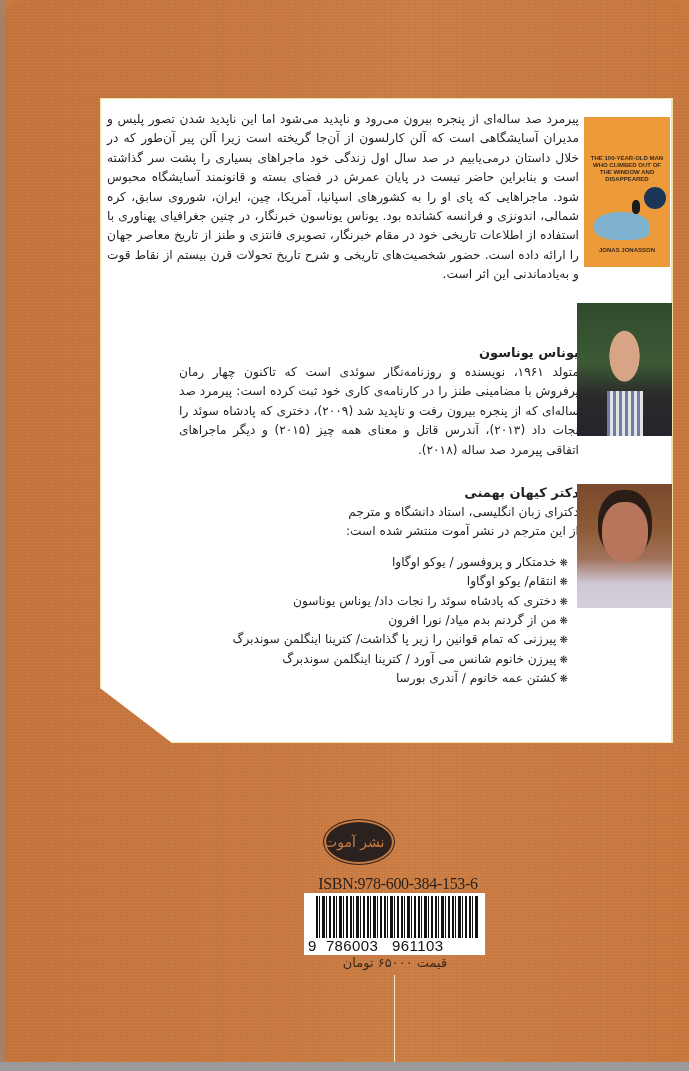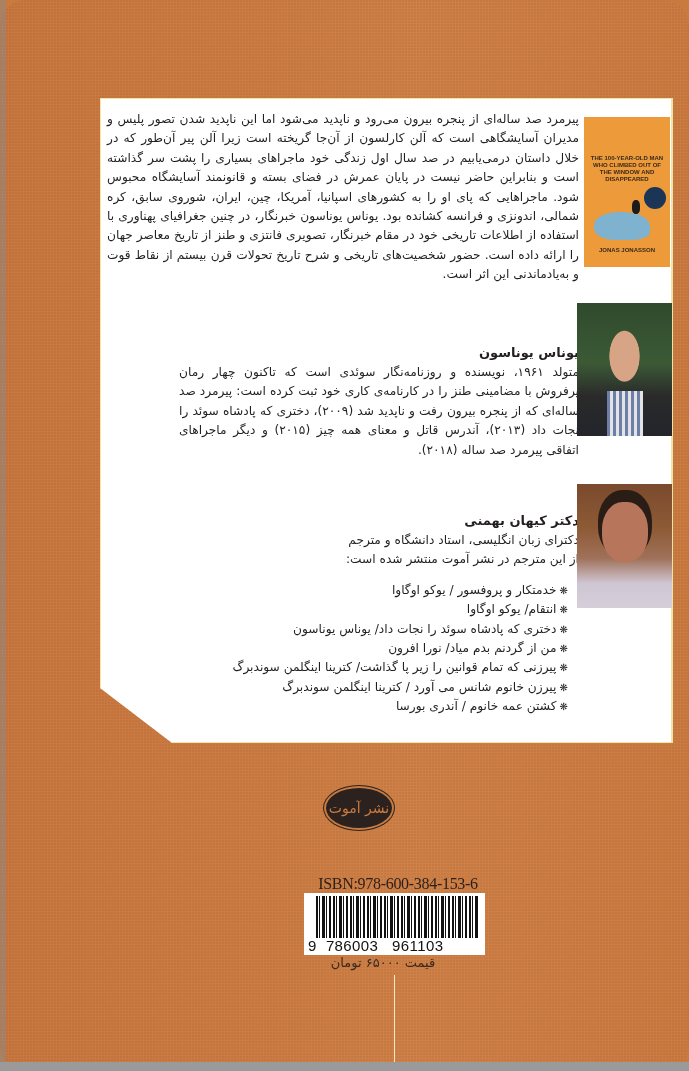--- a/index.html
+++ b/index.html
@@ -28,21 +28,21 @@
     .panel-border {
       position:absolute; left:671px; top:98px; width:2px; height:645px; background:#efe4a5;
     }
 
     .text {
       position: absolute; direction: rtl; text-align: justify; color: #231f20;
       font-family: "DejaVu Sans", sans-serif; font-size: 12.2px; line-height: 19.4px;
     }
     .summary { right: 110px; top: 110px; width: 472px; text-align-last: right; }
     .author-block { right: 110px; top: 343px; width: 400px; }
-    .translator-block { right: 110px; top: 511px; width: 290px; }
+    .translator-block { right: 110px; top: 483px; width: 290px; }
     .bio-heading { font-weight: bold; font-size: 13px; line-height: 20px; }
     .bullet-list { list-style: none; margin: 11px; padding: 0; }
     .bullet-list li::before { content: "❋ "; font-size: 10px; }
 
     .thumb {
       position: absolute; overflow: hidden;
     }
     .book-cover {
       left: 584px; top: 117px; width: 86px; height: 150px;
       background: #ec9a3a;
@@ -79,43 +79,43 @@
     .photo-translator {
       left: 577px; top: 484px; width: 95px; height: 124px;
       background: linear-gradient(180deg, #7a4a2d 0%, #8d5a35 35%, #a0715a 60%, #cfc6d3 80%, #d6cfda 100%);
     }
     .photo-translator .face {
       position:absolute; left:25px; top:18px; width:46px; height:60px; border-radius:45%;
       background:#b7765b; box-shadow: 0 -8px 0 4px #2a1d16;
     }
 
     .seal {
-      position:absolute; left:324px; top:786px; width:70px; height:44px; border-radius:50%;
+      position:absolute; left:324px; top:820px; width:70px; height:44px; border-radius:50%;
       background:#2b2220; box-shadow: inset 0 0 0 2px #c97a3f, 0 0 0 1px #2b2220;
-      color:#c97a3f; font-size:14px; line-height:44px; text-align:center; direction:rtl;
+      color:#c97a3f; font-size:14px; line-height:44px; text-align:left; direction:rtl;
     }
     .isbn {
       position:absolute; left:298px; top:875px; width:200px; text-align:center;
       font-family:Liberation Serif, serif; font-size:16px; color:#2a1f1a; letter-spacing:-0.3px;
     }
     .barcode {
       position:absolute; left:304px; top:893px; width:181px; height:62px; background:#ffffff;
     }
     .barcode .bars {
       position:absolute; left:12px; top:3px; width:162px; height:42px;
       background: repeating-linear-gradient(90deg,
         #111 0 2px, #fff 2px 3px, #111 3px 4px, #fff 4px 6px, #111 6px 9px, #fff 9px 10px,
         #111 10px 11px, #fff 11px 13px, #111 13px 15px, #fff 15px 17px);
     }
     .barcode .digits {
       position:absolute; left:4px; top:44px; width:176px; font-family:"Liberation Sans", sans-serif;
       font-size:15px; color:#111; white-space:pre; letter-spacing:0.4px;
     }
     .price {
-      position:absolute; left:288px; top:955px; width:190px; text-align:center; direction:rtl;
+      position:absolute; left:300px; top:955px; width:190px; text-align:center; direction:rtl;
       font-size:13px; color:#3a2a20;
     }
   </style>
 </head>
 <body>
 
 <div class="cover">
   <div class="left-edge"></div>
 
   <div class="panel"></div>

